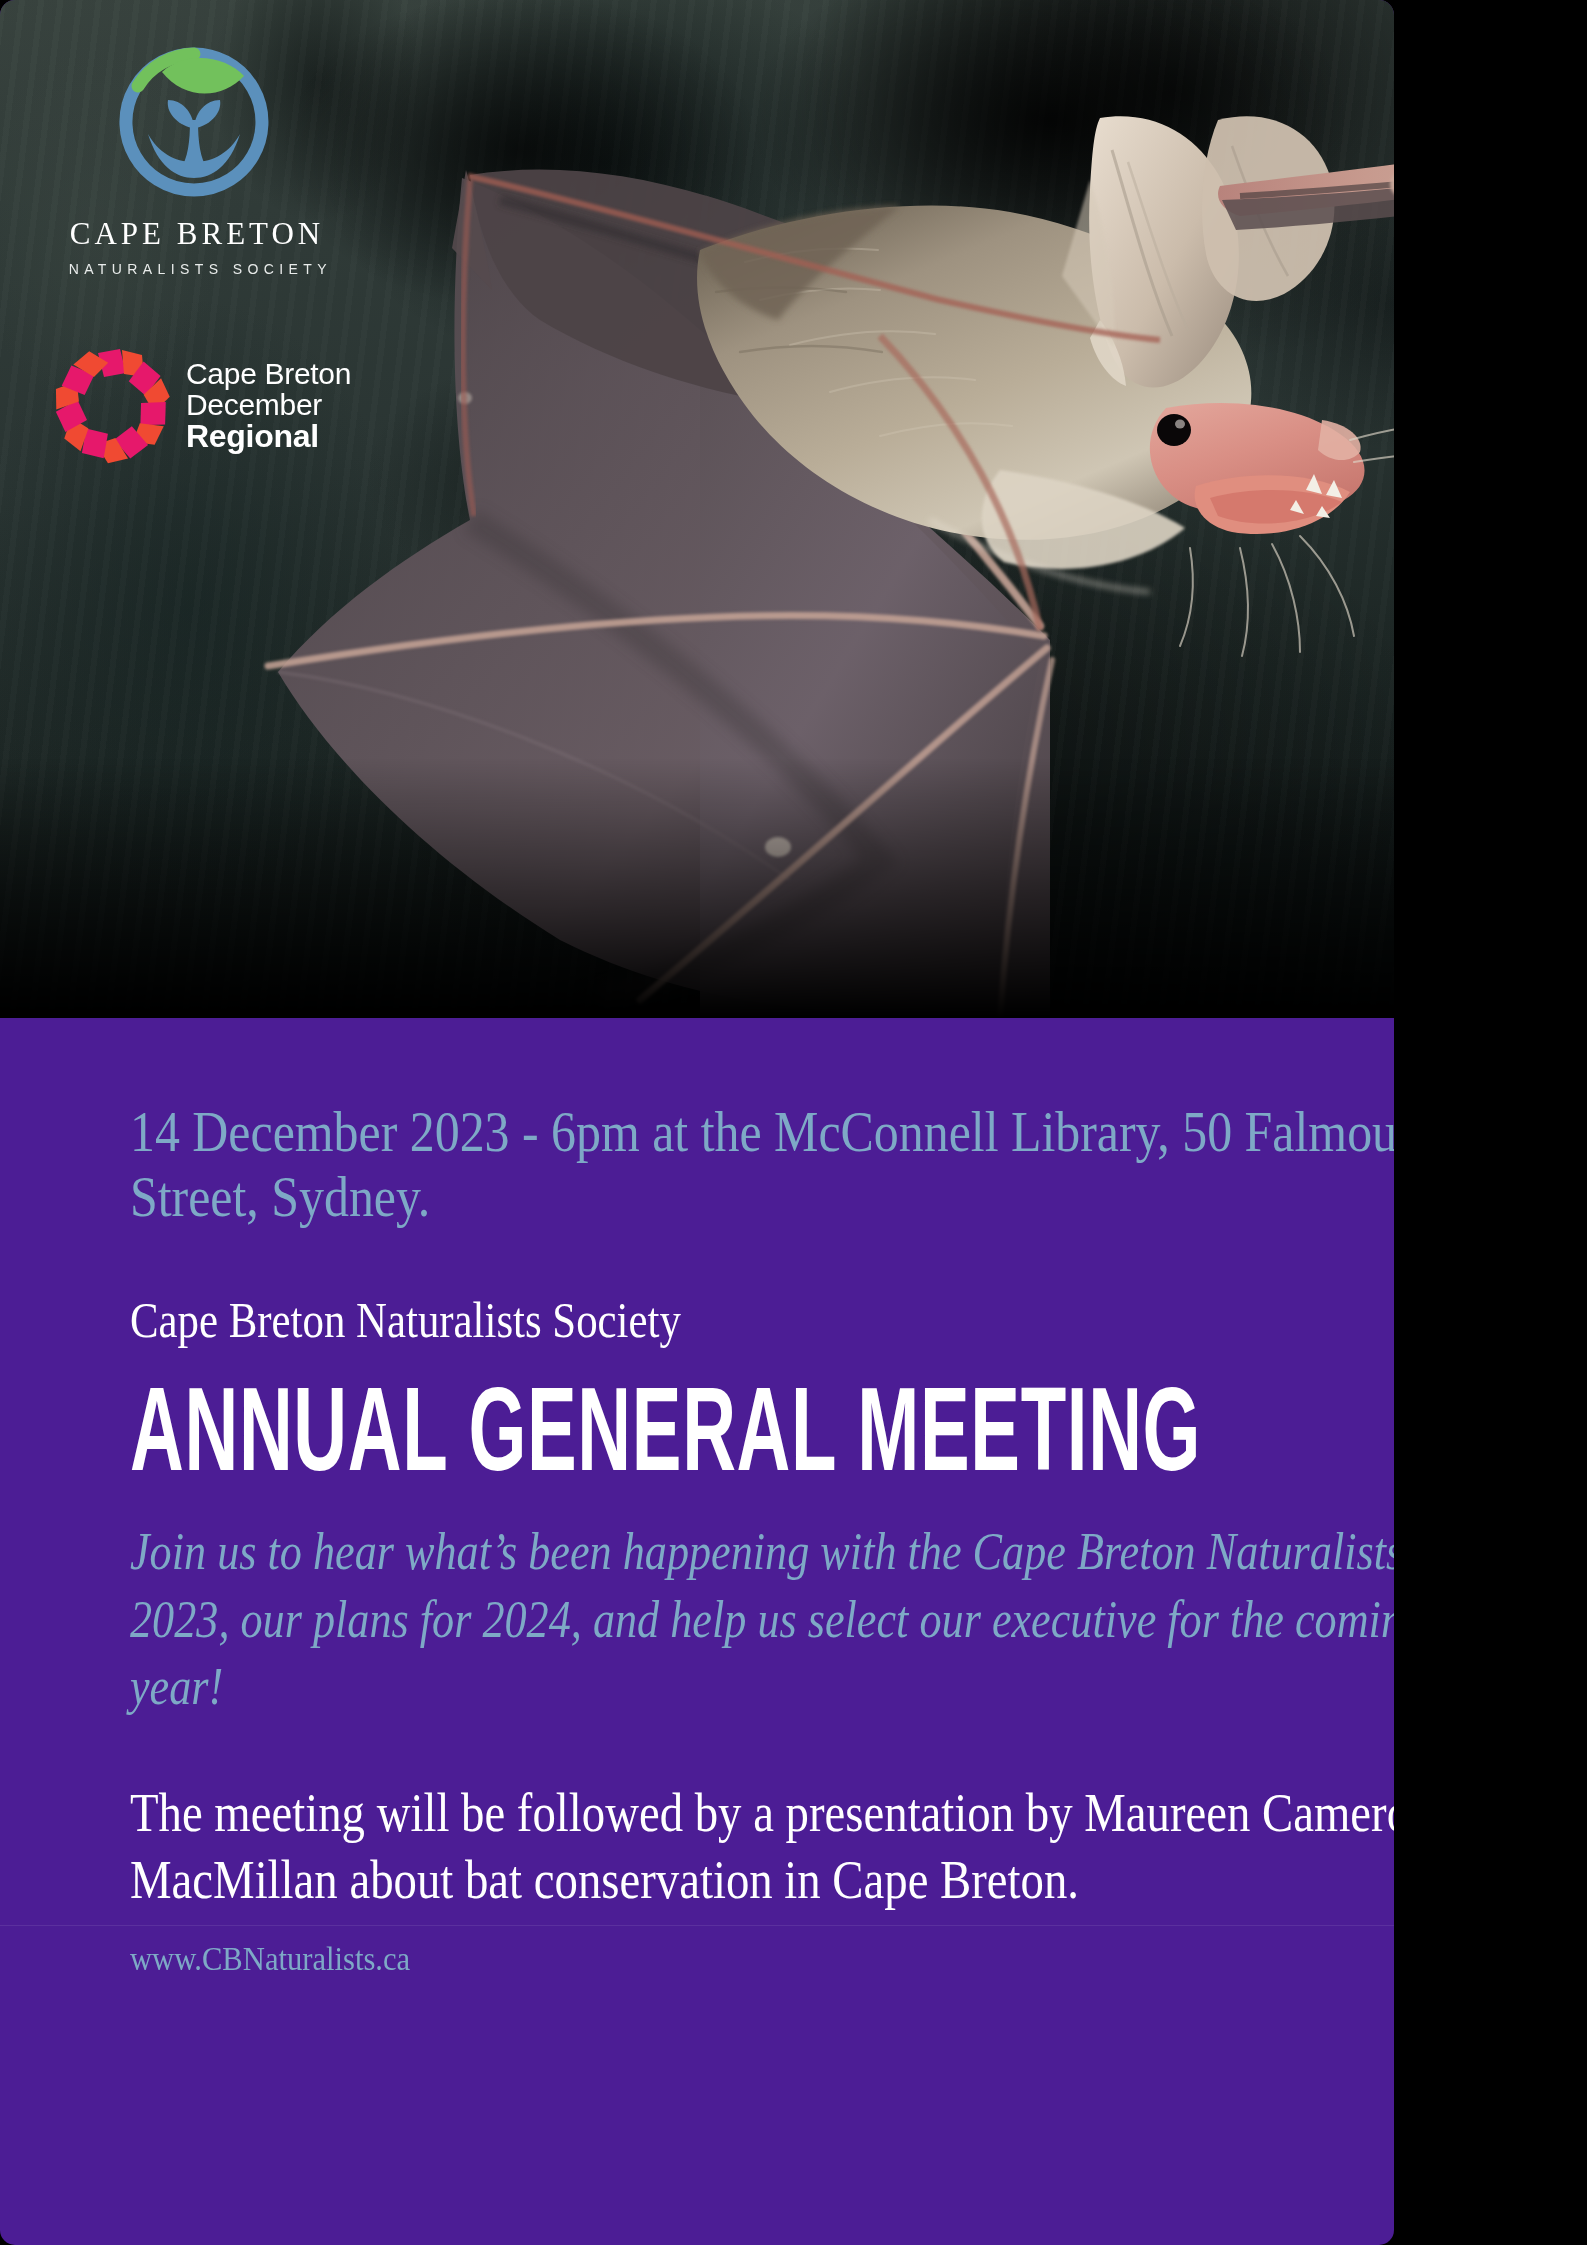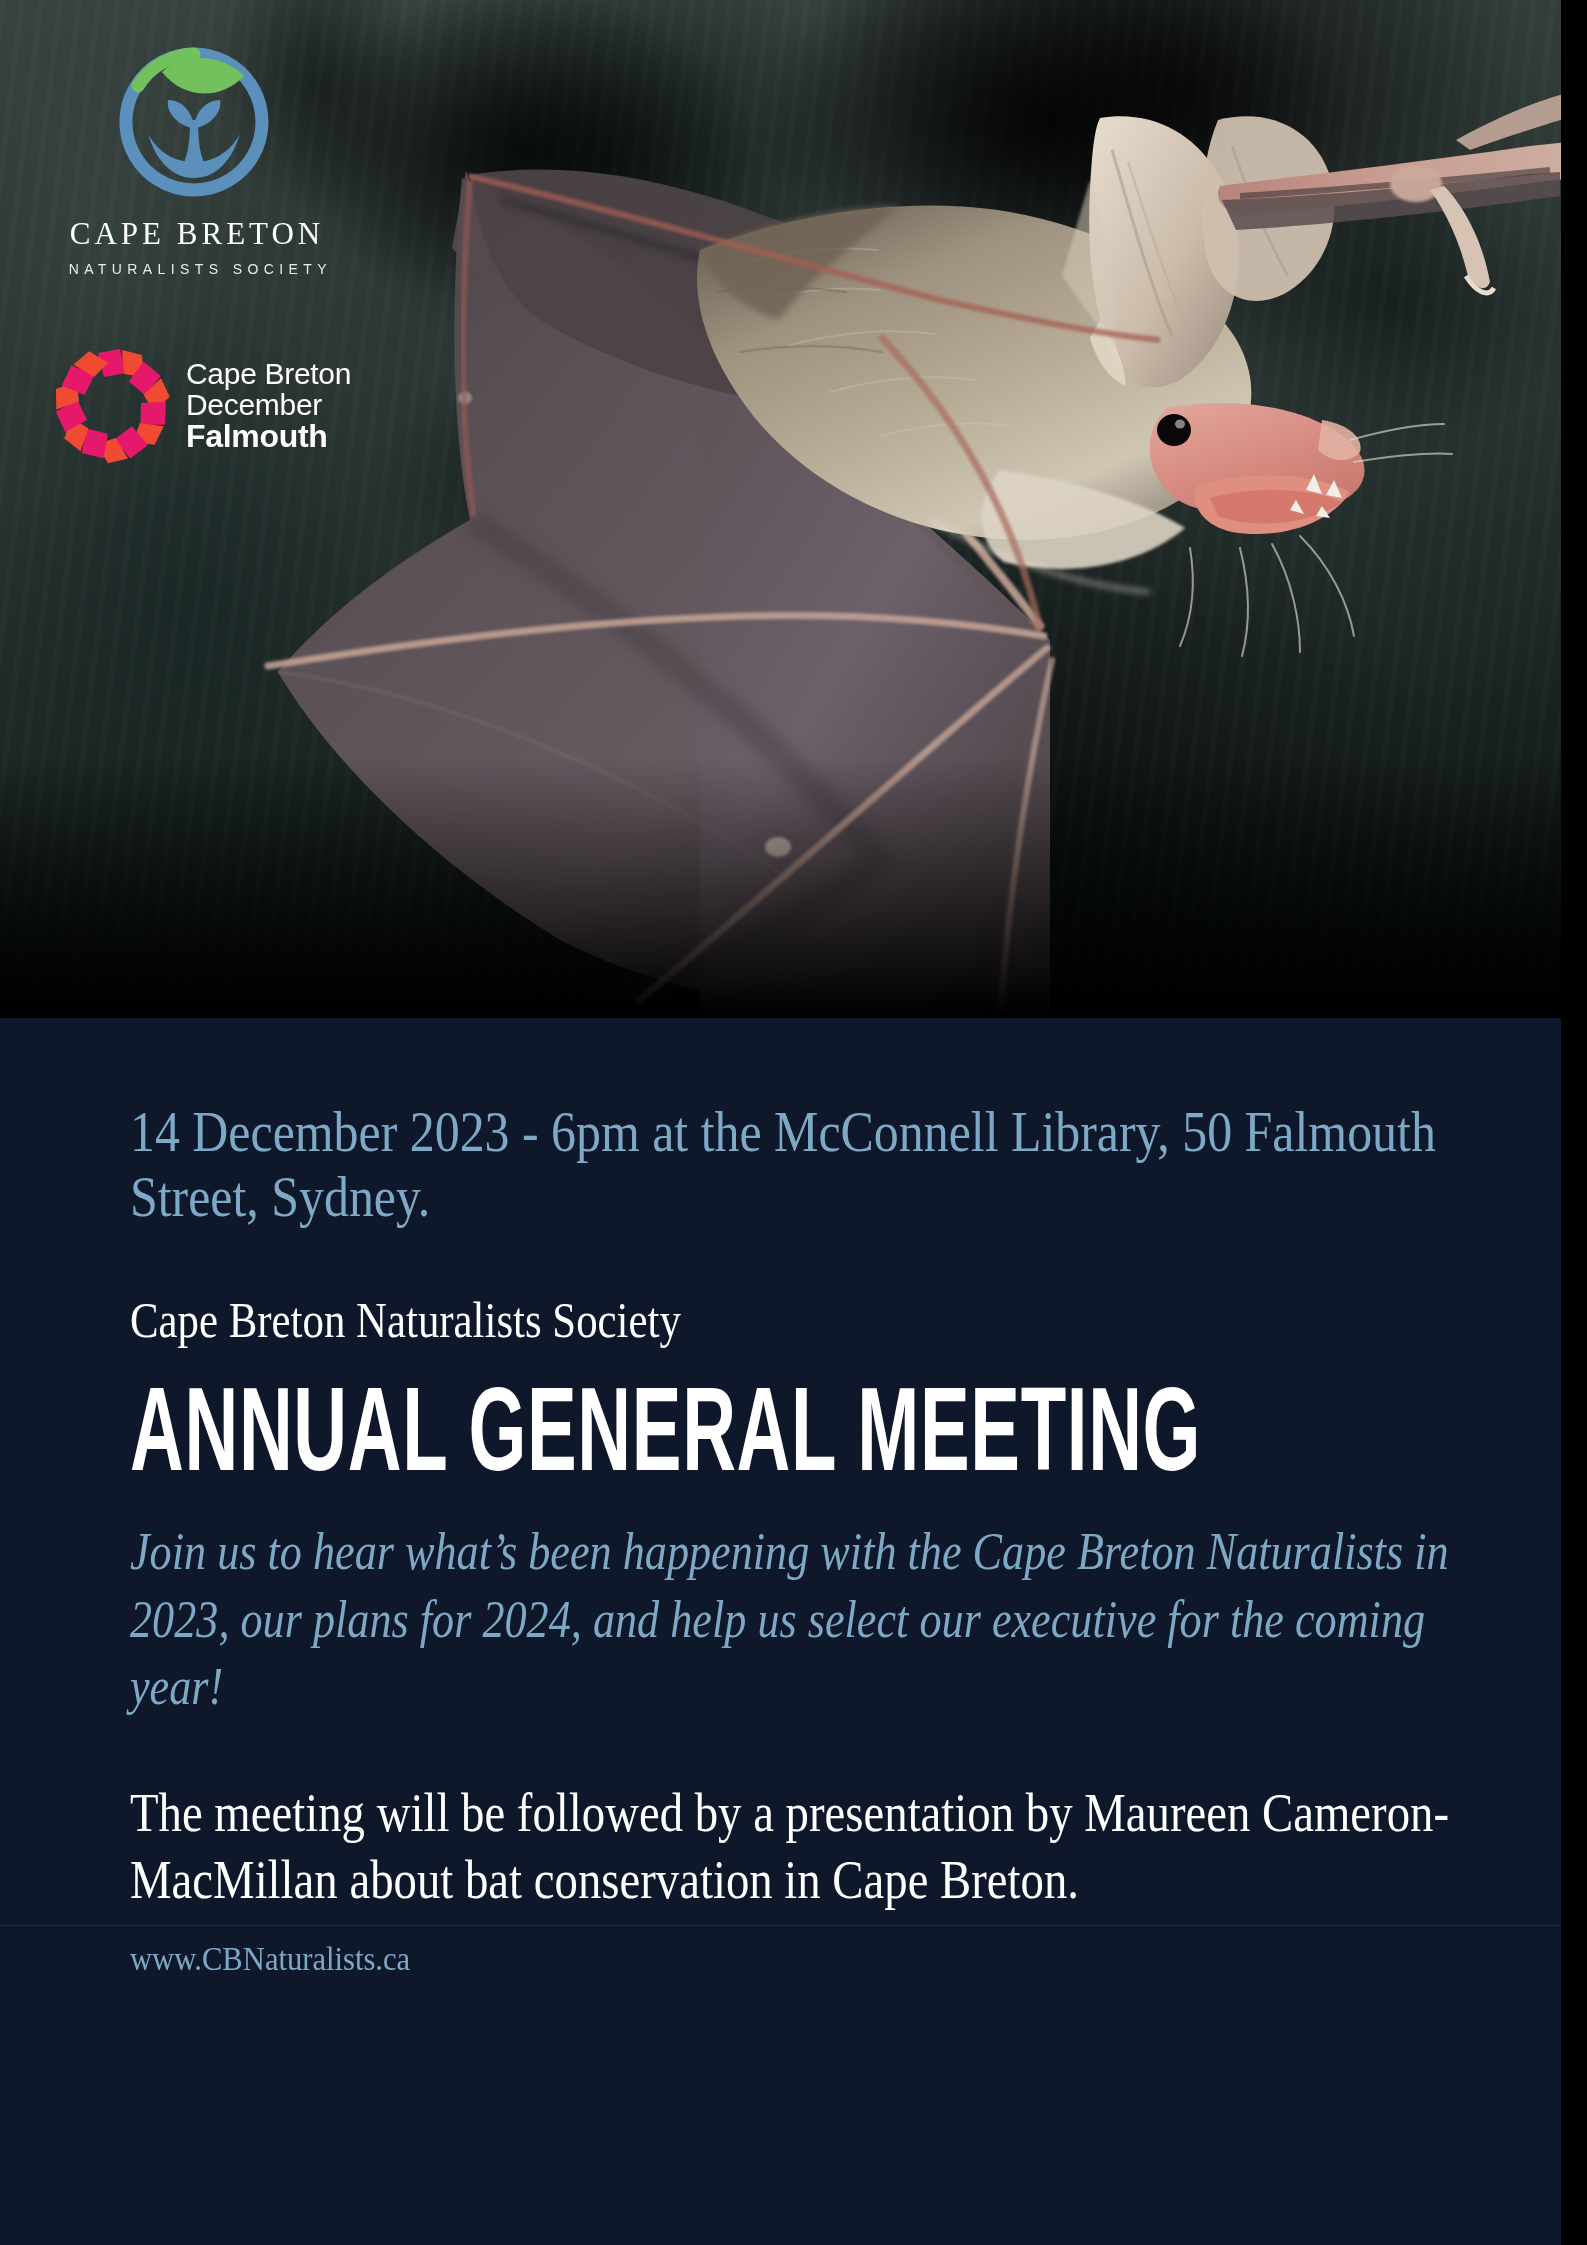--- a/index.html
+++ b/index.html
@@ -5,24 +5,25 @@
   html, body {
     margin: 0;
     padding: 0;
     background: #000;
   }
   body {
     font-family: "Liberation Serif", serif;
   }
   .poster {
     position: relative;
-    width: 1561px;
+    width: 1394px;
     height: 2245px;
-    background: #0f172a;
+    background: #4c1d95;
     overflow: hidden;
+    border-radius: 15px;
   }
 
   
   .photo {
     position: absolute;
     left: 0; top: 0;
     width: 1587px;
     height: 1018px;
     overflow: hidden;
     background:
@@ -410,21 +411,21 @@
             <g transform="rotate(306) translate(0,-42)">
               <polygon points="-14,-10 8,-14 14,10 -8,14" fill="#E6186B"></polygon>
               <polygon points="10,-13 30,-8 32,14 12,11" fill="#F04A32"></polygon>
             </g>
           </g>
         </g>
       </svg>
       <div class="words">
         <div class="w1">Cape Breton</div>
         <div class="w2">December</div>
-        <div class="w3">Falmouth</div>
+        <div class="w3">Regional</div>
       </div>
     </div>
   </div>
 
   <div class="content">
     <div class="when cond">14 December 2023 - 6pm at the McConnell Library, 50 Falmouth Street, Sydney.</div>
     <div class="org cond">Cape Breton Naturalists Society</div>
     <div class="headline">ANNUAL GENERAL MEETING</div>
     <div class="blurb cond">Join us to hear what’s been happening with the Cape Breton Naturalists in 2023, our plans for 2024, and help us select our executive for the coming year!</div>
     <div class="presentation cond">The meeting will be followed by a presentation by Maureen Cameron-MacMillan about bat conservation in Cape Breton.</div>

